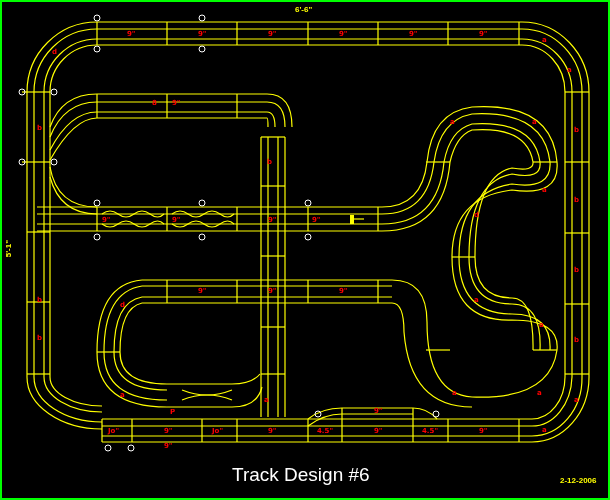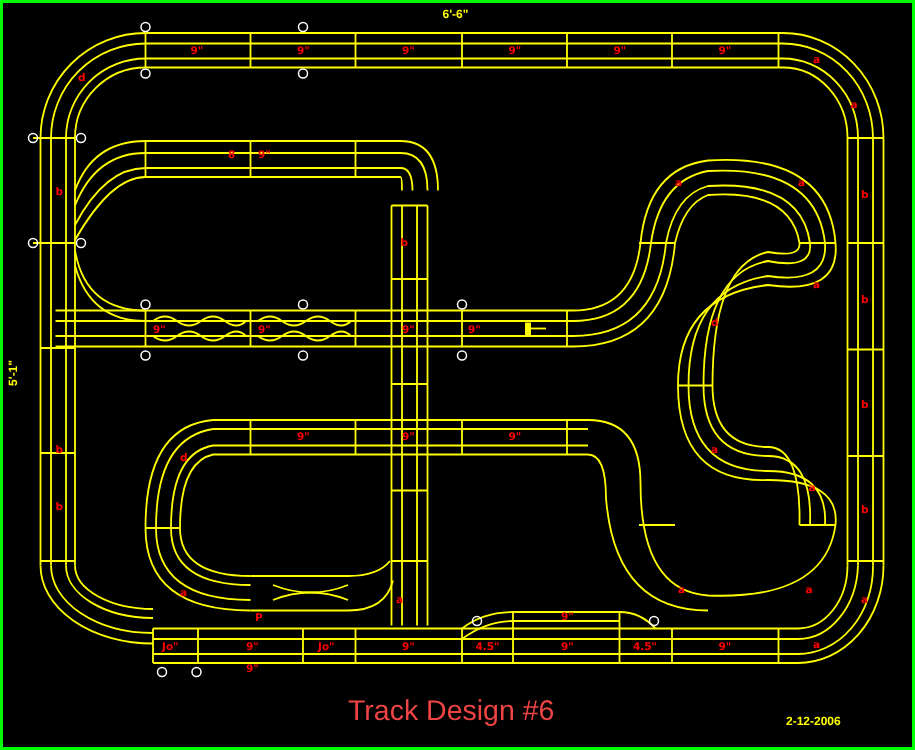--- a/index.html
+++ b/index.html
@@ -3,22 +3,22 @@
 <meta charset="utf-8">
 <style>
   html,body{margin:0;padding:0;background:#000;}
   #canvas{position:relative;width:610px;height:500px;background:#000;box-sizing:border-box;border:2px solid #00ff00;overflow:hidden;}
   svg{position:absolute;left:0;top:0;}
   .trk{fill:none;stroke:#ffff00;stroke-width:1.2;}
   .tie{stroke:#ffff00;stroke-width:1.2;}
   .lbl{fill:#ff0000;font-family:"DejaVu Sans",sans-serif;font-size:7px;font-weight:bold;}
   .pin{fill:none;stroke:#ffffff;stroke-width:1;}
   .dim{position:absolute;color:#ffff00;font-family:"Liberation Sans",sans-serif;font-weight:bold;font-size:8px;}
-  #title{position:absolute;left:230px;top:462px;color:#ef4444;font-family:"Liberation Sans",sans-serif;font-size:19px;}
-  #date{position:absolute;left:522px;top:474px;color:#ffff00;font-family:"Liberation Sans",sans-serif;font-weight:bold;font-size:8px;}
+  #title{position:absolute;left:230px;top:462px;color:#ffffff;font-family:"Liberation Sans",sans-serif;font-size:19px;}
+  #date{position:absolute;left:558px;top:474px;color:#ffff00;font-family:"Liberation Sans",sans-serif;font-weight:bold;font-size:8px;}
   #dimv{position:absolute;left:2px;top:238px;color:#ffff00;font-family:"Liberation Sans",sans-serif;font-weight:bold;font-size:8px;writing-mode:vertical-rl;transform:rotate(180deg);}
 </style>
 </head>
 <body>
 
 <div id="canvas">
 
 <svg width="610" height="500" viewBox="0 0 610 500">
 
   <g>

